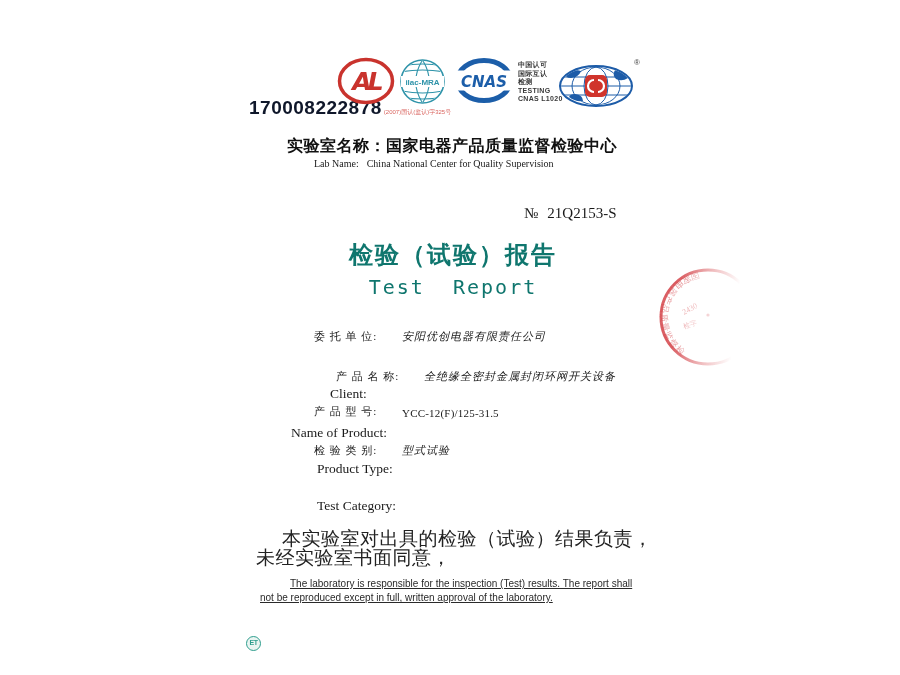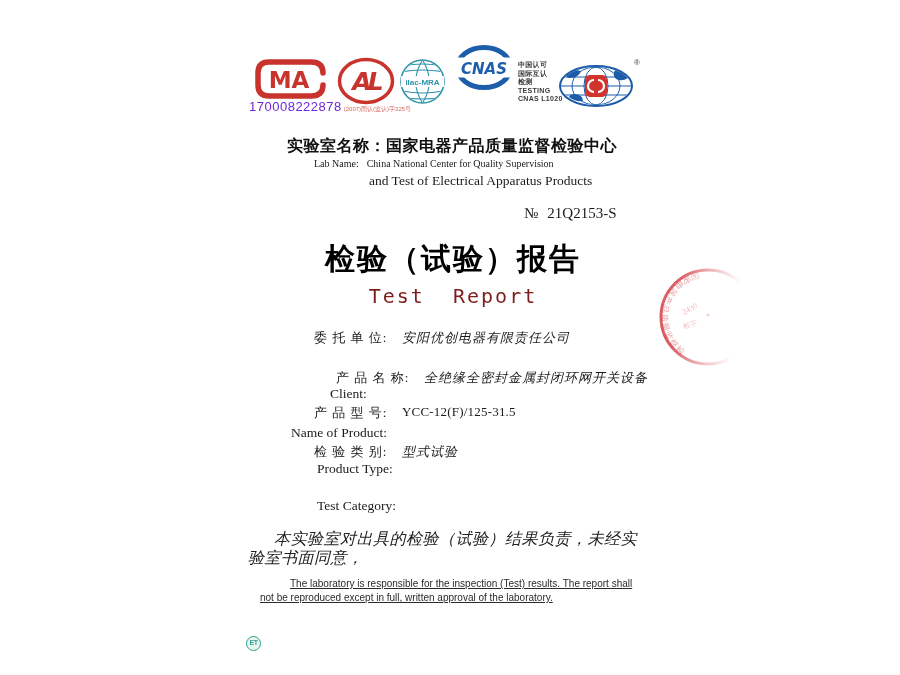--- a/index.html
+++ b/index.html
@@ -4,59 +4,59 @@
 <style>
   * { margin:0; padding:0; box-sizing:border-box; }
   html,body { width:900px; height:675px; background:#fff; }
   body { font-family:"Liberation Serif", serif; color:#1a1a1a; }
   .page { position:relative; width:900px; height:675px; background:#fff; overflow:hidden; }
   .abs { position:absolute; }
 
   
   .logo-cma   { left:251px; top:56px; }
   .cma-number-row { left:249px; top:97px; white-space:nowrap; }
-  .cma-number { font-family:"Liberation Sans",sans-serif; font-weight:normal; font-size:13px; color:#6d28d9; letter-spacing:.5px; }
+  .cma-number { font-family:"Liberation Sans",sans-serif; font-weight:bold; font-size:19px; color:#0f172a; letter-spacing:.5px; }
   .cma-note   { font-family:"Liberation Sans",sans-serif; font-size:6px; color:#cf3a33; opacity:.8; margin-left:2px; }
   .logo-al    { left:336px; top:57px; }
   .logo-ilac  { left:399px; top:58px; }
-  .logo-cnas  { left:455px; top:45px; }
+  .logo-cnas  { left:455px; top:58px; }
   .accred     { left:518px; top:61px; font-family:"Liberation Sans",sans-serif; font-weight:bold;
                 font-size:7px; line-height:8.6px; color:#3a3a3a; letter-spacing:.3px; }
   .logo-globe { left:557px; top:55px; }
 
   
   .lab-cn  { left:287px; top:136px; font-family:"DejaVu Sans",sans-serif; font-weight:bold;
              font-size:16px; letter-spacing:.5px; color:#111; }
   .lab-en1 { left:314px; top:158px; font-size:10px; }
   .lab-en1 .gap { display:inline-block; width:8px; }
   .lab-en2 { left:369px; top:173px; font-size:13.5px; }
 
   
   .report-no { left:524px; top:205px; font-size:15px; }
   .report-no .gap { display:inline-block; width:9px; }
   .title-wrap { left:250px; top:239px; width:406px; text-align:center; }
-  .title-cn { font-family:Liberation Sans, sans-serif; font-weight:bold; font-size:30px;
-              letter-spacing:2px; color:#000000; }
+  .title-cn { font-family:Liberation Sans, sans-serif; font-weight:bold; font-size:24px;
+              letter-spacing:2px; color:#0f766e; }
   .title-en { font-family:"DejaVu Sans Mono",monospace; font-size:20px; letter-spacing:2px;
-              white-space:pre; margin-top:4px; color:#7f1d1d; }
-
-  
-  .field-cn { font-size:13px; white-space:nowrap; display:flex; }
+              white-space:pre; margin-top:4px; color:#0f766e; }
+
+  
+  .field-cn { font-size:11px; white-space:nowrap; display:flex;align-items:flex-end; }
   .field-cn .fl { display:inline-block; min-width:88px; letter-spacing:1px; }
   .v-kai   { font-style:italic; letter-spacing:1px; }
   .v-latin { font-style:normal; letter-spacing:.2px; }
   .field-en { font-size:13.5px;margin-top:36px; }
   .f1-cn {left:314px; top:329px;} .f1-en {left:330px; top:350px;}
   .f2-cn {left:312px; top:369px;margin-left:24px;} .f2-en {left:291px; top:389px;}
   .f3-cn {left:314px; top:404px;} .f3-en {left:317px; top:425px;}
   .f4-cn {left:314px; top:443px;} .f4-en {left:317px; top:462px;}
 
   
-  .disc-cn { left:248px; top:529px; width:404px; font-size:16px; line-height:19px;
-             color:#222; letter-spacing:.5px;font-style:italic; }
+  .disc-cn { left:256px; top:529px; width:404px; font-size:19px; line-height:19px;
+             color:#222; letter-spacing:.5px; }
   .disc-cn .indent { text-indent:26px; display:block; }
   .disc-cn .line { display:block; }
   .disc-en { left:260px; top:577px; width:404px; font-family:"Liberation Sans",sans-serif;
              font-size:10px; line-height:14px; color:#2a2a2a;text-decoration:underline; }
   .disc-en .indent { text-indent:30px; display:block; }
   .disc-en .line { display:block; }
 
   
   .stamp { left:650px; top:263px; width:112px; height:110px;
            -webkit-mask-image:linear-gradient(97deg, rgba(0,0,0,.95) 26%, rgba(0,0,0,.38) 52%, rgba(0,0,0,0) 74%);
@@ -67,26 +67,20 @@
   .footer-mark { left:246px; top:636px; width:15px; height:15px; border-radius:50%;
                  border:1.5px solid #2f9e8e; color:#2f9e8e; text-align:center;
                  font:bold 7px/11px "Liberation Sans",sans-serif; letter-spacing:-.5px;
                  background:#eaf5f2; }
 </style>
 </head>
 <body>
 
 <div class="page">
 
-  <div class="abs logo-cma">
-    <svg width="80" height="46" viewBox="0 0 80 46">
-      <path d="M72 17 Q72 6 60 6 H18 Q7 6 7 17 V29 Q7 40 18 40 H60 Q72 40 72 29" fill="none" stroke="#c9332d" stroke-width="5.5" stroke-linecap="round"></path>
-      <text x="38" y="32" text-anchor="middle" font-family="DejaVu Sans, sans-serif" font-weight="bold" font-size="23" fill="#c9332d">MA</text>
-    </svg>
-  </div>
   <div class="abs cma-number-row">
     <span class="cma-number">170008222878</span><span class="cma-note">(2007)国认(监认)字325号</span>
   </div>
 
   <div class="abs logo-al">
     <svg width="60" height="48" viewBox="0 0 60 48">
       <ellipse cx="30" cy="24" rx="26.5" ry="21.5" fill="none" stroke="#c9332d" stroke-width="3.5"></ellipse>
       <text x="30" y="33" text-anchor="middle" font-family="DejaVu Sans, sans-serif" font-weight="bold" font-style="italic" font-size="25" letter-spacing="-4" fill="#c9332d">AL</text>
     </svg>
   </div>
@@ -148,21 +142,20 @@
       <path d="M37 25 a6 6 0 1 0 0 12" fill="none" stroke="#ffffff" stroke-width="2.2"></path>
       <path d="M41 25 a6 6 0 1 1 0 12" fill="none" stroke="#ffffff" stroke-width="2.2"></path>
       <text x="80" y="10" text-anchor="middle" font-family="Liberation Sans, sans-serif" font-size="8" fill="#444">®</text>
     </svg>
   </div>
 
   <div class="abs lab-cn">实验室名称：国家电器产品质量监督检验中心</div>
   <div class="abs lab-en1">
     <span>Lab Name:</span><span class="gap"></span><span>China National Center for Quality Supervision</span>
   </div>
-  <div class="abs lab-en2">and Test of Electrical Apparatus Products</div>
 
   <div class="abs report-no">
     <span>№</span><span class="gap"></span><span>21Q2153-S</span>
   </div>
 
   <div class="abs title-wrap">
     <div class="title-cn">检验（试验）报告</div>
     <div class="title-en">Test  Report</div>
   </div>
 

